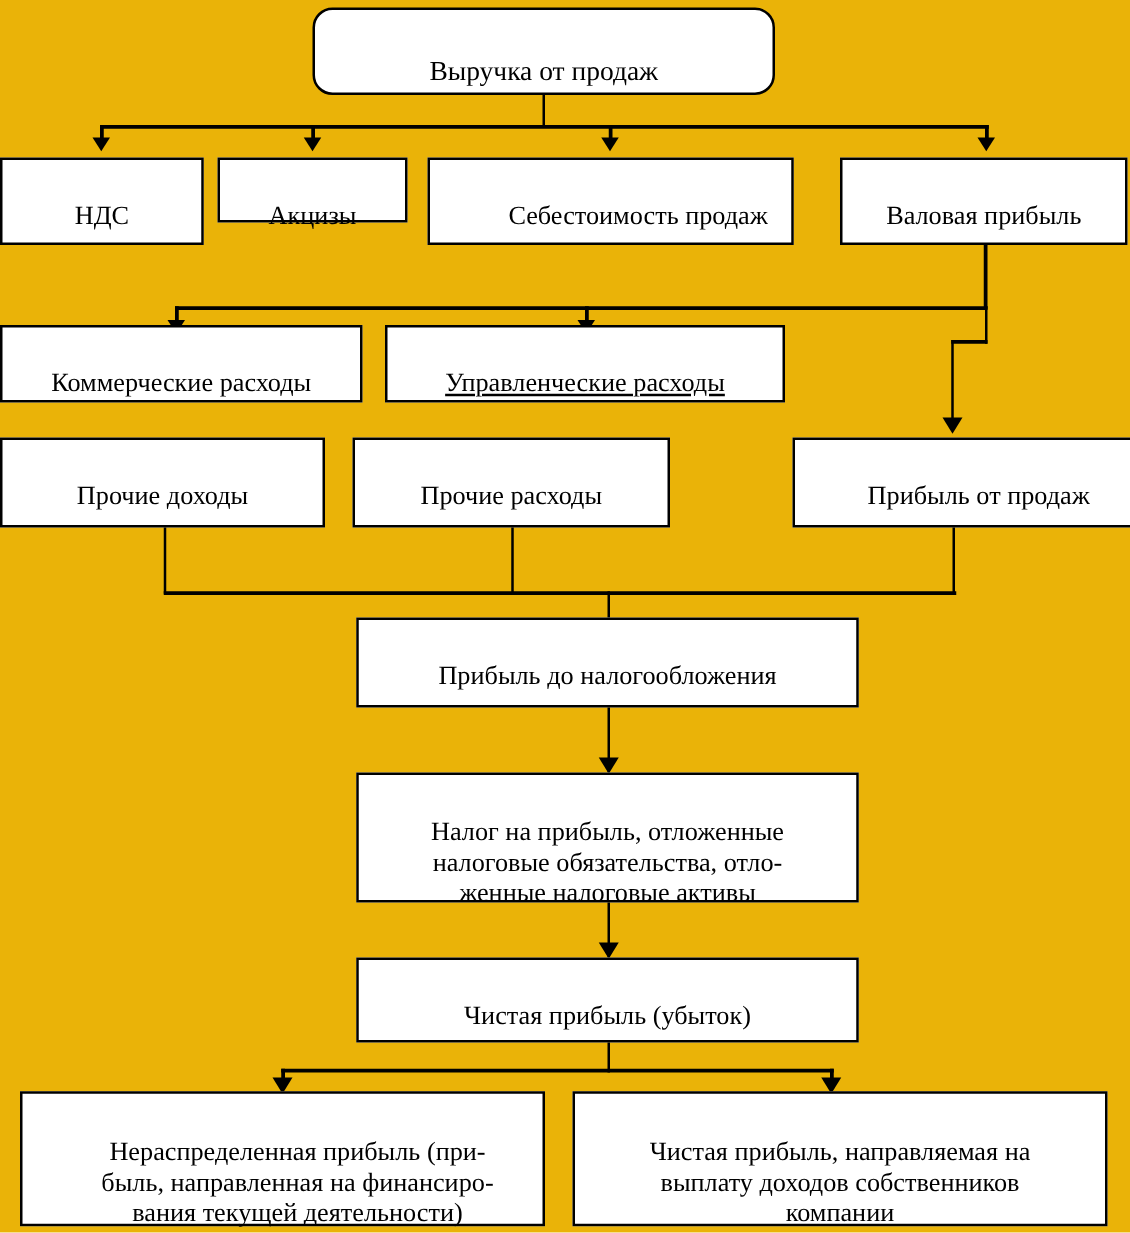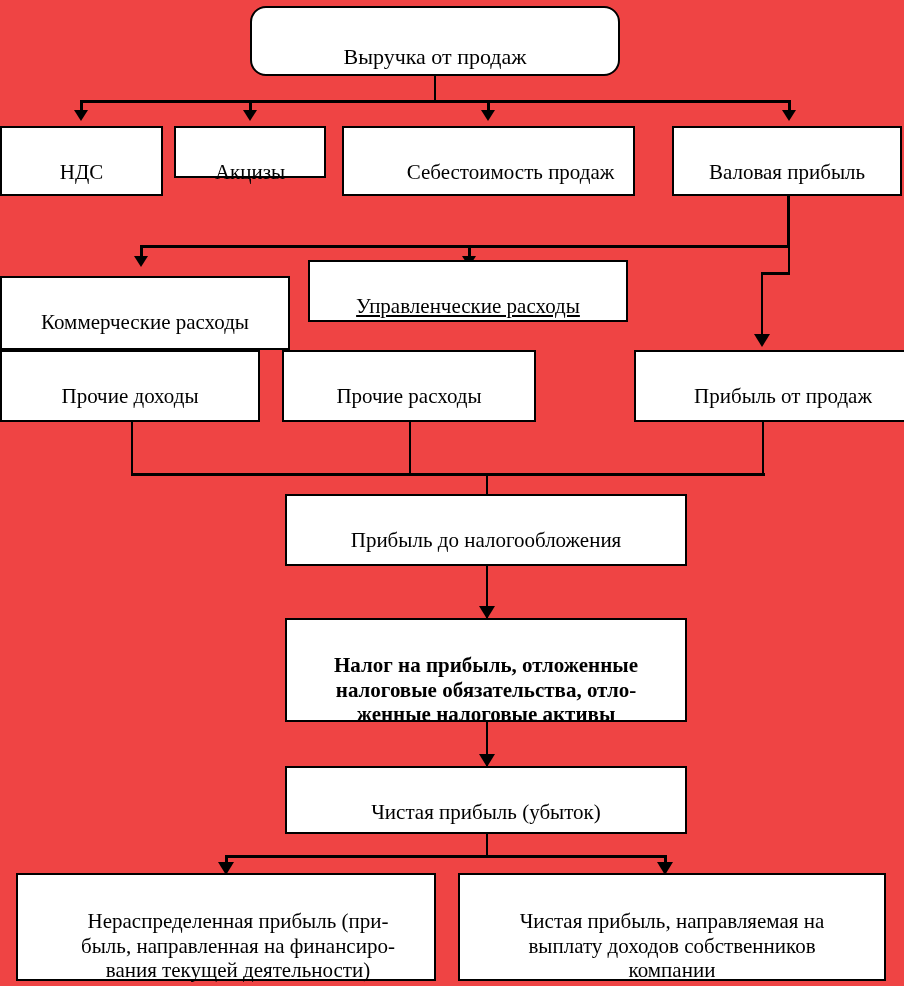--- a/index.html
+++ b/index.html
@@ -4,21 +4,21 @@
 <style>
   html, body {
     margin: 0;
     padding: 0;
     background: #ffffff;
   }
   #canvas {
     position: relative;
     width: 904px;
     height: 986px;
-    background: #ef4444;
+    background: #eab308;
     font-family: "Liberation Serif", "DejaVu Serif", serif;
     overflow: hidden;
   }
   .node {
     position: absolute;
     box-sizing: border-box;
     border: 2px solid #000000;
     background: #ffffff;
     color: #000000;
     text-align: center;
@@ -99,21 +99,21 @@
   <div class="vline" style="left:140px; top:245px; height:16px;"></div>
   <div class="arrow small" style="left:134px; top:256px;"></div>
   <div class="vline" style="left:468px; top:245px; height:16px;"></div>
   <div class="arrow small" style="left:462px; top:256px;"></div>
 
   <div class="vline thin" style="left:788px; top:245px; height:30px;"></div>
   <div class="hline" style="left:761px; top:272px; width:29px;"></div>
   <div class="vline thin" style="left:761px; top:272px; height:72px;"></div>
   <div class="arrow" style="left:754px; top:334px;"></div>
 
-  <div class="node" style="left:0px; top:276px; width:290px; height:74px;">
+  <div class="node" style="left:0px; top:260px; width:290px; height:62px;">
     <span class="label">Коммерческие расходы</span>
   </div>
 
   <div class="node" style="left:308px; top:260px; width:320px; height:62px;text-decoration:underline;">
     <span class="label">Управленческие расходы</span>
   </div>
 
   <div class="node" style="left:0px; top:350px; width:260px; height:72px;">
     <span class="label">Прочие доходы</span>
   </div>
@@ -133,21 +133,21 @@
   <div class="vline thin" style="left:486px; top:473px; height:42px;"></div>
   <div class="arrow" style="left:479px; top:504px;"></div>
 
   <div class="node" style="left:285px; top:494px; width:402px; height:72px;">
     <span class="label">Прибыль до налогообложения</span>
   </div>
 
   <div class="vline thin" style="left:486px; top:566px; height:52px;"></div>
   <div class="arrow" style="left:479px; top:606px;"></div>
 
-  <div class="node" style="left:285px; top:618px; width:402px; height:104px; padding-top:8px;font-weight:bold;">
+  <div class="node" style="left:285px; top:618px; width:402px; height:104px; padding-top:8px;">
     <span class="label">Налог на прибыль, отложенные
 налоговые обязательства, отло-
 женные налоговые активы</span>
   </div>
 
   <div class="vline thin" style="left:486px; top:722px; height:44px;"></div>
   <div class="arrow" style="left:479px; top:754px;"></div>
 
   <div class="node" style="left:285px; top:766px; width:402px; height:68px;">
     <span class="label">Чистая прибыль (убыток)</span>

